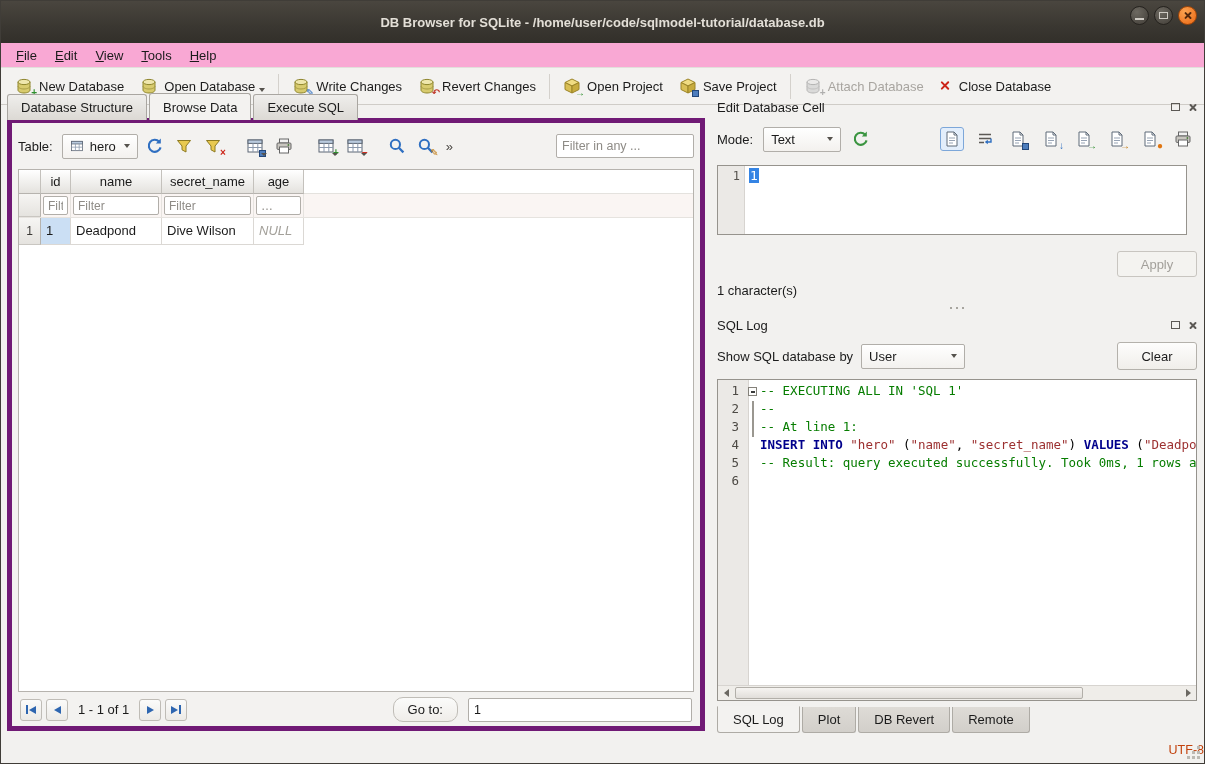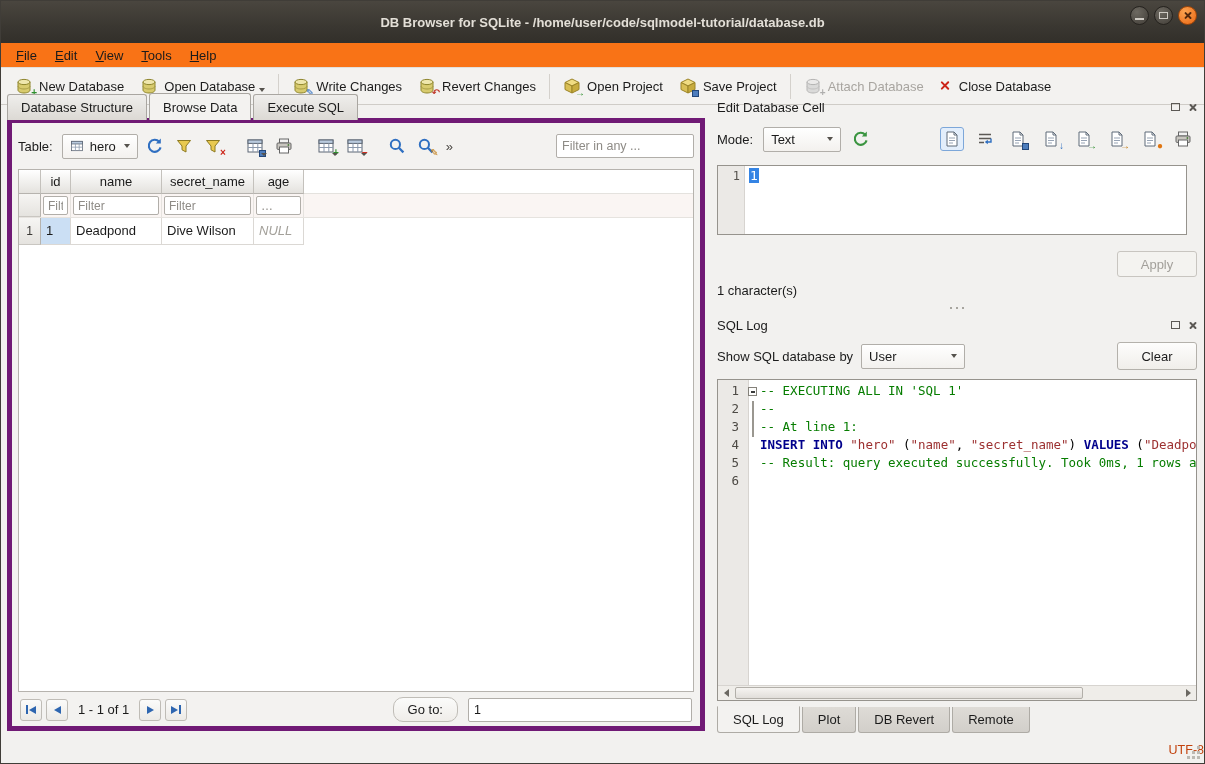--- a/index.html
+++ b/index.html
@@ -17,21 +17,21 @@
   .wbtn.minmax{background:radial-gradient(circle at 35% 30%,#6d6961,#413d37);border:1px solid #25221e;}
   .wbtn.close{background:radial-gradient(circle at 35% 30%,#fca451,#e96512);border:1px solid #a34708;}
   .min-glyph{width:9px;height:2px;background:#cfcbc4;margin-top:6px;}
   .max-glyph{width:9px;height:7px;border:1.5px solid #cfcbc4;}
   .x-icon{position:relative;width:11px;height:11px;display:inline-block;}
   .x-icon::before,.x-icon::after{content:"";position:absolute;left:4.5px;top:0;width:2.2px;height:11px;background:currentColor;border-radius:1px;}
   .x-icon::before{transform:rotate(45deg)}.x-icon::after{transform:rotate(-45deg)}
   .wbtn.close .x-icon{color:#54280c;width:9px;height:9px}
   .wbtn.close .x-icon::before,.wbtn.close .x-icon::after{left:3.5px;height:9px;}
   
-  .menubar{height:25px;background:#f97316;display:flex;align-items:center;padding-left:6px;border-bottom:1px solid #e2dfdb;}
+  .menubar{height:25px;background:#f9a8d4;display:flex;align-items:center;padding-left:6px;border-bottom:1px solid #e2dfdb;}
   .menu-item{padding:3px 9px;cursor:default;}
   .menu-item::first-letter{text-decoration:underline;}
   
   .toolbar{height:37px;background:#f3f2f0;border-bottom:1px solid #cfccc7;display:flex;align-items:center;padding:0 6px;}
   .tbtn{display:flex;align-items:center;gap:6px;padding:5px 8px;border-radius:3px;white-space:nowrap;}
   .tbtn.disabled{color:#a8a5a0;}
   .tbtn.disabled .ico{filter:grayscale(1);opacity:.55;}
   .tsep{width:1px;height:25px;background:#d4d1cc;margin:0 5px;}
   .ico{position:relative;width:18px;height:18px;display:inline-block;flex:none;}
   .ic18{width:18px;height:18px;display:block;}

